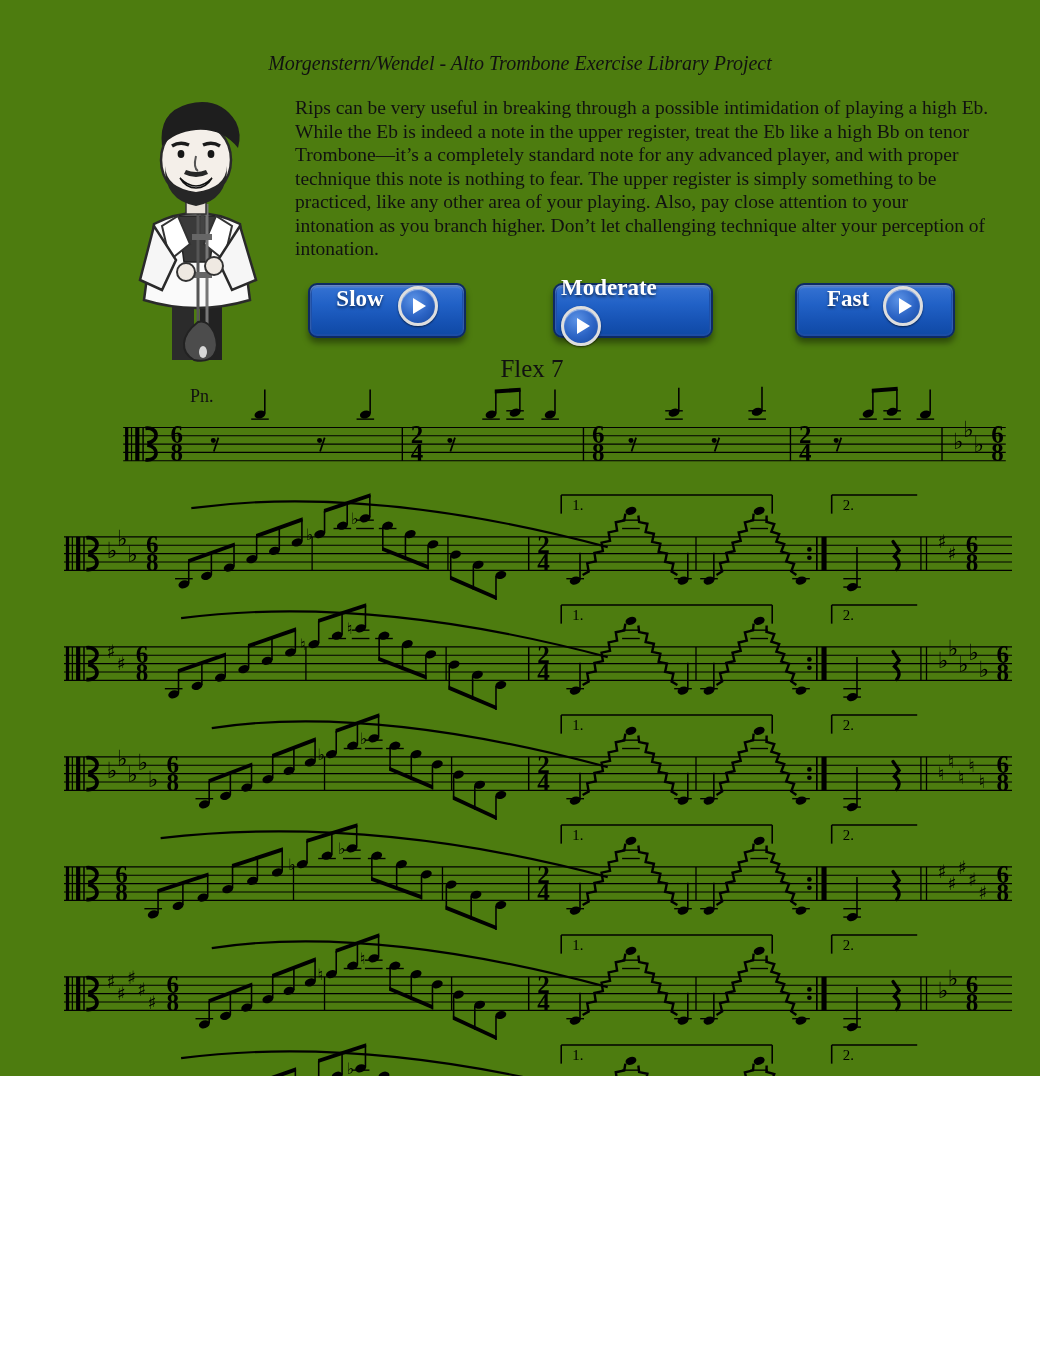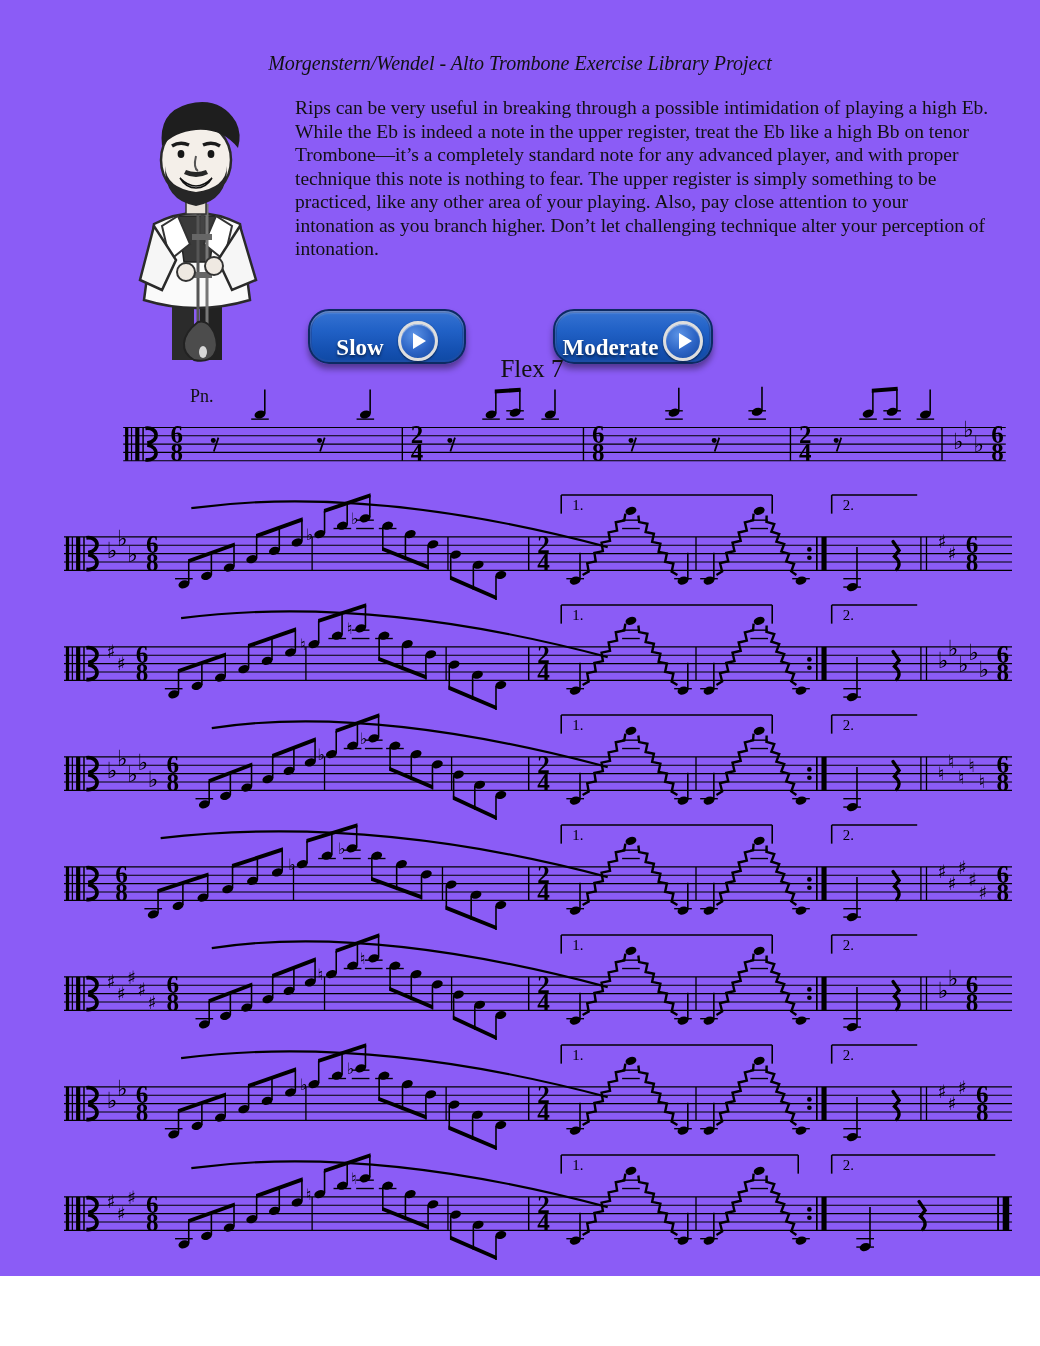--- a/index.html
+++ b/index.html
@@ -1,36 +1,36 @@
 <!DOCTYPE html>
 <html><head>
 <meta charset="utf-8">
 <style>
   html,body{margin:0;padding:0;background:#fff;}
-  #page{position:relative;width:1040px;height:1276px;background:#8b5cf6;overflow:hidden;
+  #page{position:relative;width:1040px;height:1076px;background:#4d7c0f;overflow:hidden;
         font-family:"Liberation Serif",serif;color:#111;}
   .title{position:absolute;top:52px;left:0;width:1040px;text-align:center;
          font-style:italic;font-size:20px;}
   .intro{position:absolute;top:96px;left:295px;width:695px;font-size:19.5px;line-height:23.5px;font-family:Liberation Serif, serif;}
   .avatar-box{position:absolute;top:84px;left:110px;width:172px;height:282px;}
-  .play-btn{position:absolute;top:283px;height:55px;display:flex;align-items:flex-end;justify-content:center;
-            gap:14px;border:2px solid #0d2a63;border-radius:21px;cursor:pointer;
+  .play-btn{position:absolute;top:283px;height:55px;display:flex;align-items:flex-start;justify-content:center;
+            gap:14px;border:2px solid #0d2a63;border-radius:9px;cursor:pointer;
             background:linear-gradient(180deg,#3673d3 0%,#2161c6 38%,#1551b2 75%,#0f49a4 100%);
-            box-shadow:0 5px 6px rgba(0,0,0,.40), inset 0 2px 2px rgba(255,255,255,.35), inset 0 0 0 2px #1b4da6;margin-top:26px;}
+            box-shadow:0 5px 6px rgba(0,0,0,.40), inset 0 2px 2px rgba(255,255,255,.35), inset 0 0 0 2px #1b4da6;}
   .play-btn .lbl{color:#fff;font-weight:bold;font-size:23px;font-family:"Liberation Serif",serif;
                  text-shadow:0 2px 3px rgba(0,0,0,.55);}
   .play-icon{width:34px;height:34px;border-radius:50%;flex:0 0 auto;
              border:3px solid #dedede;
              background:radial-gradient(circle at 38% 32%, #5c93e6 0%, #2b63c4 55%, #16499f 100%);
              box-shadow:0 1px 2px rgba(0,0,0,.6), inset 0 1px 1px rgba(255,255,255,.6);
              display:flex;align-items:center;justify-content:center;}
   .play-icon .tri{width:0;height:0;border-left:13px solid #fff;border-top:8px solid transparent;
                   border-bottom:8px solid transparent;margin-left:4px;}
   #btn-slow{left:308px;width:158px;}
-  #btn-moderate{left:553px;width:160px;gap:5px;}
+  #btn-moderate{left:553px;width:160px;gap:5px;flex-direction:column;}
   #btn-fast{left:795px;width:160px;}
   .flex-heading{position:absolute;top:355px;left:0;width:1064px;text-align:center;font-size:25px;}
   .part-label{position:absolute;top:386px;left:190px;font-size:18px;}
   #score{position:absolute;top:0;left:0;width:1040px;height:1346px;}
   #score svg{position:absolute;}
 </style>
 </head>
 <body>
 
 <div id="page">
@@ -88,20 +88,26 @@
   <div class="intro">Rips can be very useful in breaking through a possible intimidation of playing a high Eb. While the Eb is indeed a note in the upper register, treat the Eb like a high Bb on tenor Trombone—it’s a completely standard note for any advanced player, and with proper technique this note is nothing to fear. The upper register is simply something to be practiced, like any other area of your playing. Also, pay close attention to your intonation as you branch higher. Don’t let challenging technique alter your perception of intonation.</div>
 
   <button class="play-btn" id="btn-slow">
     <span class="lbl">Slow</span>
     <span class="play-icon">
         <span class="tri"></span>
       </span>
   </button>
   <button class="play-btn" id="btn-moderate">
     <span class="lbl">Moderate</span>
+    <span class="play-icon">
+        <span class="tri"></span>
+      </span>
+  </button>
+  <button class="play-btn" id="btn-fast">
+    <span class="lbl">Fast</span>
     <span class="play-icon">
         <span class="tri"></span>
       </span>
   </button>
 
   <div class="flex-heading">Flex 7</div>
   <div class="part-label">Pn.</div>
 
   <div id="score">
       <svg viewBox="0 -15 955 145" width="885" height="134" style="top: 372px; left: 122px;">

